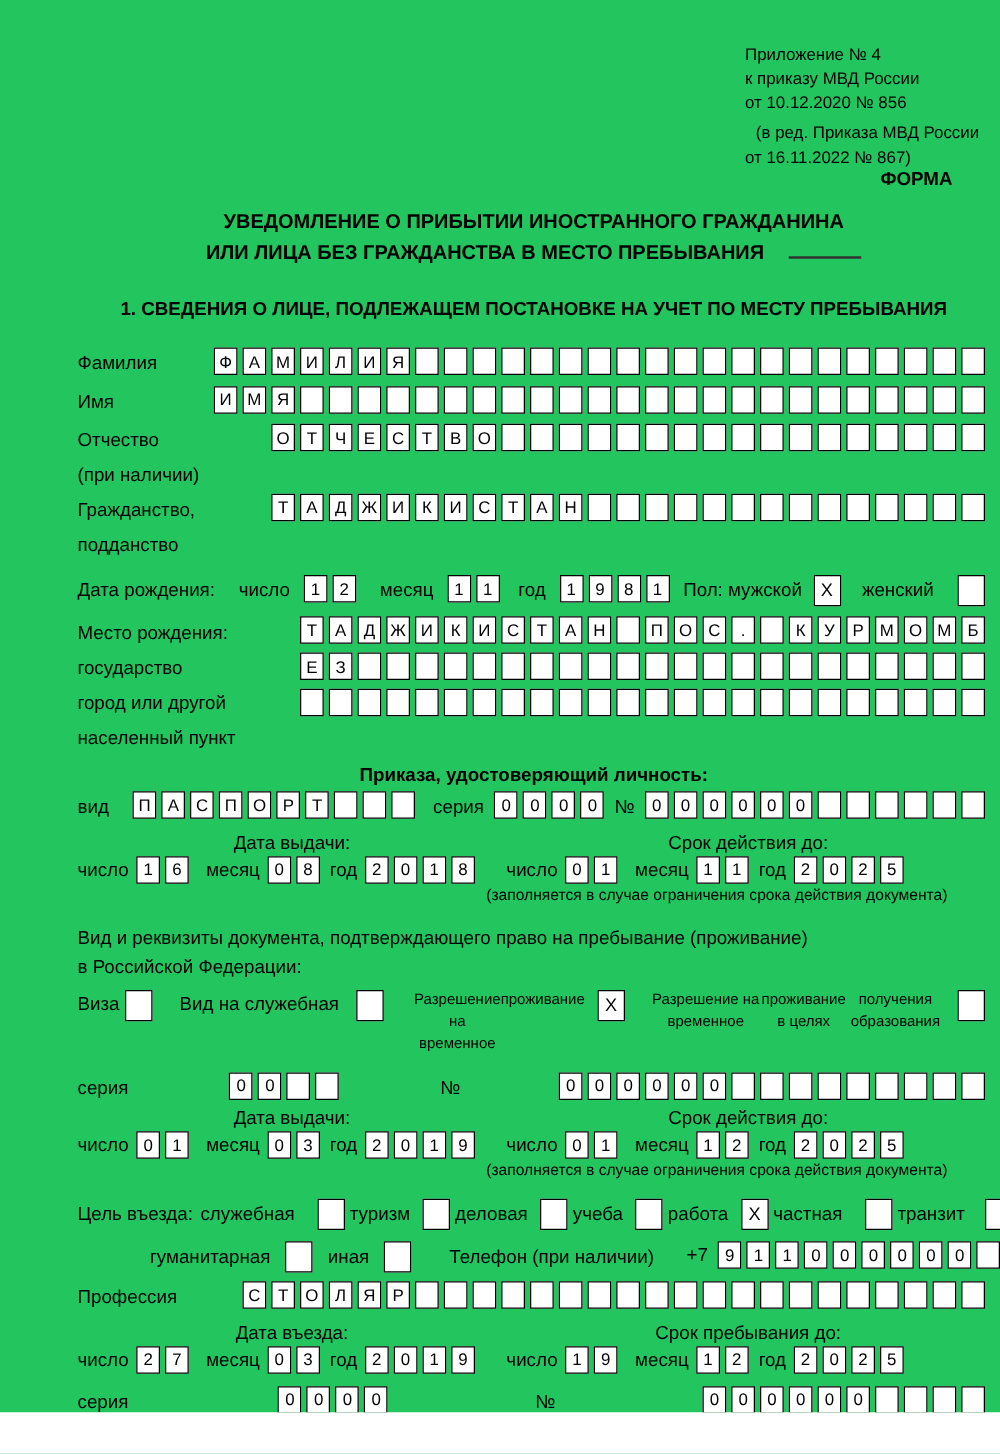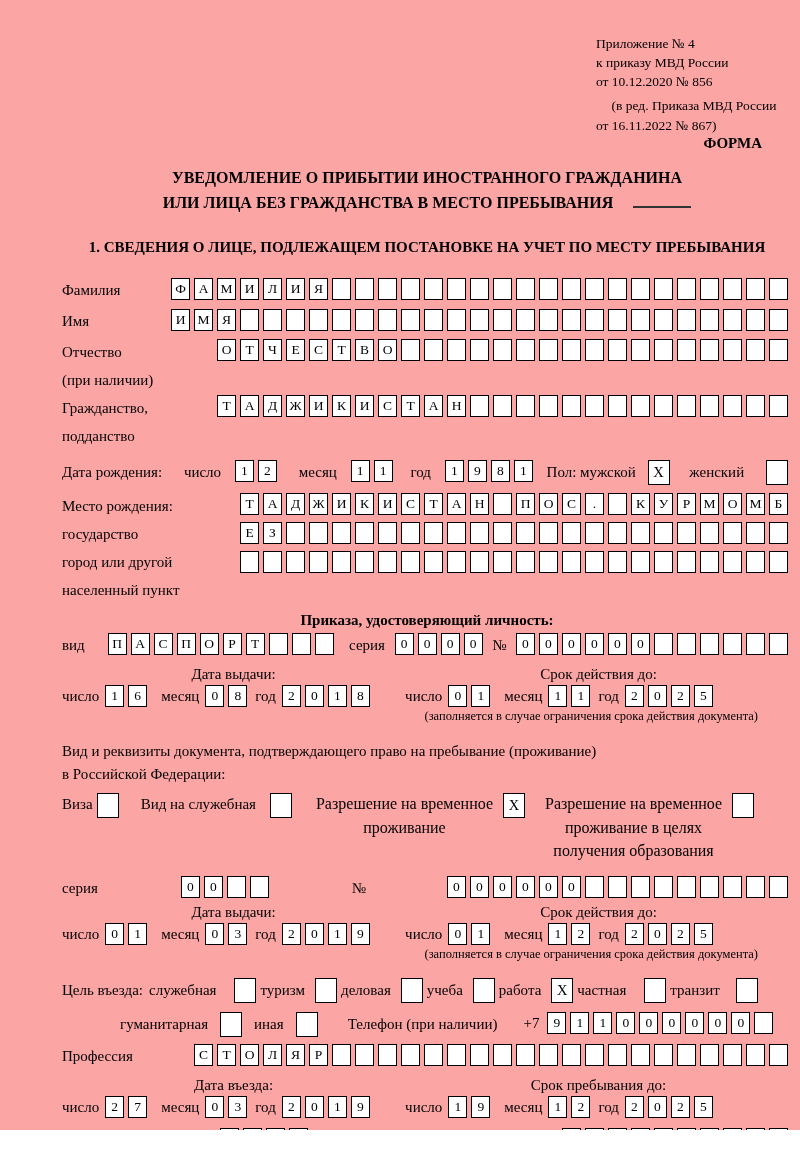--- a/index.html
+++ b/index.html
@@ -1,19 +1,19 @@
 <!DOCTYPE html>
 <html><head>
 <meta charset="utf-8">
 <style>
   html,body { margin:0; padding:0; background:#fff; }
   .page {
     width:800px; height:1130px; box-sizing:border-box;
-    background:#fca5a5; color:#000;
-    font-family:Liberation Serif, serif;
+    background:#22c55e; color:#000;
+    font-family:Liberation Sans, sans-serif;
     padding:34px 8px 0 62px;
     overflow:hidden; position:relative;
   }
   .hdr-right { margin-left:auto; width:196px; font-size:13.5px; line-height:1.42; }
   .hdr-right .ed { margin-top:5px;text-align:center; }
   .forma { text-align:right; padding-right:30px; font-weight:bold; font-size:15px; }
   .title { text-align:center; font-weight:bold; font-size:16px; margin-top:14px; line-height:1.55; }
   .uline { display:inline-block; width:58px; border-bottom:2px solid #333; margin-left:20px; vertical-align:baseline; }
   .sect { font-weight:bold; font-size:15px; margin-top:24px; text-align:center; }
 
@@ -39,21 +39,21 @@
   .dcol.left  { width:47%; }
   .dcol.right { width:53%; }
   .dhead { font-size:15px; text-align:center; margin-bottom:2px; }
   .dline { display:flex; align-items:flex-start; }
   .dline .lbl { padding-top:2px; }
   .gap6 { margin-right:6px; } .gapl10 { margin-left:10px; }
   .note { font-size:12.5px; text-align:right; padding-right:34px; margin-top:2px; }
 
   .intro { font-size:15px; margin-top:16px; line-height:1.55; }
   .opts { display:flex; align-items:flex-start; margin-top:6px; }
-  .optblock { display:flex; flex-direction:column; text-align:center; font-size:16px; line-height:1.45; }
+  .optblock { display:flex; flex-direction:row; text-align:center; font-size:12px; line-height:1.45; }
   .opts .cbox { margin-top:1px; }
 
   .purpose { display:flex; align-items:flex-start; margin-top:16px; }
   .purpose .lbl { margin-right:6px; }
   .purpose2 { display:flex; align-items:flex-start; margin-top:9px; padding-left:58px; }
   .plus7 { font-size:15px; padding-top:3px; margin:0 8px 0 26px; }
 
   .mlabel { width:146px; flex:none; }
   .mcellcol .cells { margin-bottom:7px; }
 </style>

